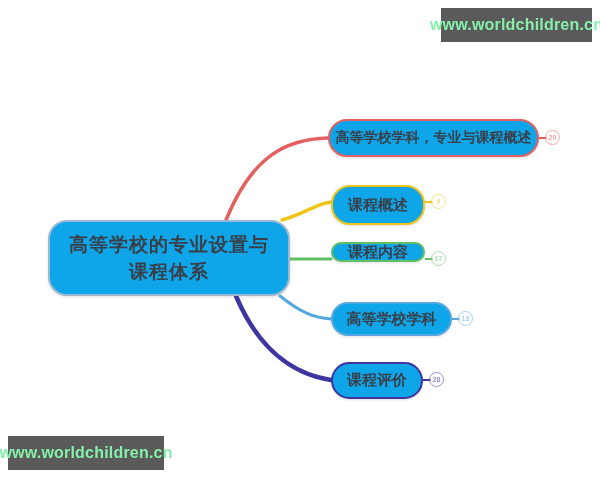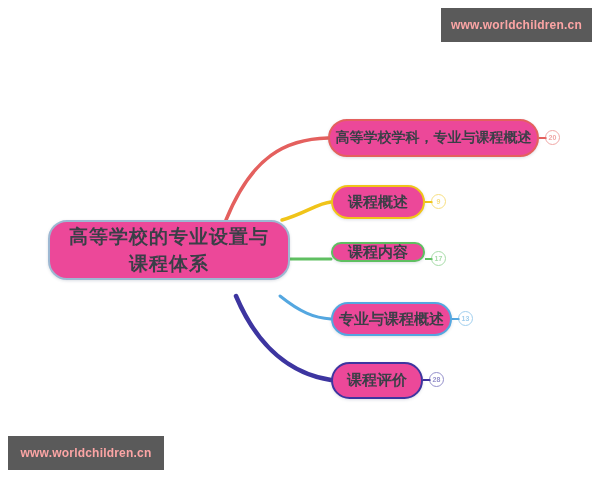--- a/index.html
+++ b/index.html
@@ -2,48 +2,48 @@
 <html><head>
 <meta charset="utf-8">
 <style>
   html,body{margin:0;padding:0;background:#fff;}
   .canvas{
     position:relative;width:600px;height:480px;background:#ffffff;overflow:hidden;
     font-family:"Liberation Sans","DejaVu Sans",sans-serif;
   }
   .edges{position:absolute;left:0;top:0;width:600px;height:480px;z-index:0;}
   .node{
-    position:absolute;box-sizing:border-box;background:#ec4899;
+    position:absolute;box-sizing:border-box;background:#0ea5e9;
     border:2px solid #ccc;border-radius:19px;z-index:2;
     display:flex;align-items:center;justify-content:center;
     box-shadow:0 1px 3px rgba(60,80,110,.18);
     color:#3a3f47;font-weight:bold;text-align:center;
   }
   .root-node{
-    left:48px;top:220px;width:242px;height:60px;
+    left:48px;top:220px;width:242px;height:76px;
     border-color:#9db8d2;font-size:19px;line-height:27px;
     flex-direction:column;letter-spacing:1px;
   }
   .branch{font-size:15px;white-space:nowrap;}
   .b1{left:328px;top:119px;width:211px;height:38px;font-size:14px;}
-  .b2{left:331px;top:185px;width:94px;height:34px;}
+  .b2{left:331px;top:185px;width:94px;height:40px;}
   .b3{left:331px;top:242px;width:94px;height:20px;}
   .b4{left:331px;top:302px;width:121px;height:34px;}
   .b5{left:331px;top:362px;width:92px;height:37px;border-width:2.5px;}
   .stub{position:absolute;height:2px;width:8px;z-index:1;}
   .badge{
     position:absolute;box-sizing:border-box;width:15px;height:15px;border-radius:50%;
     background:#fff;border:1.5px solid #999;z-index:2;opacity:.55;
     display:flex;align-items:center;justify-content:center;
     font-size:7px;font-weight:bold;line-height:1;
   }
   .watermark{
-    position:absolute;z-index:5;background:#5a5a5a;color:#fca5a5;
+    position:absolute;z-index:5;background:#5a5a5a;color:#86efac;
     display:flex;align-items:center;justify-content:center;
-    font-weight:bold;font-size:12px;letter-spacing:.2px;
+    font-weight:bold;font-size:16px;letter-spacing:.2px;
   }
   .wm-top{left:441px;top:8px;width:151px;height:34px;}
   .wm-bottom{left:8px;top:436px;width:156px;height:34px;}
 </style>
 </head>
 <body>
 
 <div class="canvas">
 
   <svg class="edges" viewBox="0 0 600 480">
@@ -77,21 +77,21 @@
 
   <div class="node branch b3" style="border-color: rgb(95, 191, 97);">
     <span>课程内容</span>
   </div>
   <div class="stub" style="left: 425px; top: 258px; background-color: rgb(95, 191, 97);"></div>
   <div class="badge" style="left: 431px; top: 251px; border-color: rgb(95, 191, 97); color: rgb(95, 191, 97);">
     <span>17</span>
   </div>
 
   <div class="node branch b4" style="border-color: rgb(84, 167, 224);">
-    <span>专业与课程概述</span>
+    <span>高等学校学科</span>
   </div>
   <div class="stub" style="left: 452px; top: 318px; background-color: rgb(84, 167, 224);"></div>
   <div class="badge" style="left: 458px; top: 311px; border-color: rgb(84, 167, 224); color: rgb(84, 167, 224);">
     <span>13</span>
   </div>
 
   <div class="node branch b5" style="border-color: rgb(61, 53, 160);">
     <span>课程评价</span>
   </div>
   <div class="stub" style="left: 423px; top: 379px; background-color: rgb(61, 53, 160);"></div>

